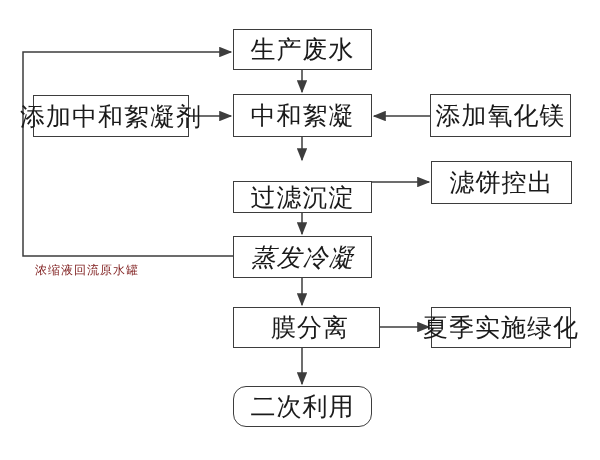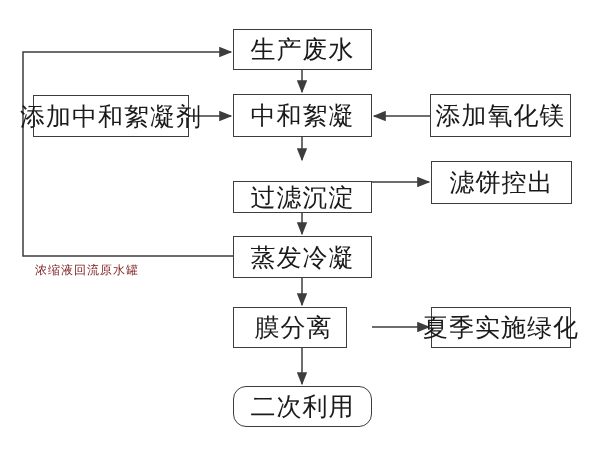--- a/index.html
+++ b/index.html
@@ -32,22 +32,22 @@
     justify-content: center;
     font-size: 25px;
     letter-spacing: 1px;
     color: #1a1a1a;
     white-space: nowrap;
   }
   
   .n-production   { left: 233px; top: 29px;  width: 139px; height: 41px; }
   .n-neutralize   { left: 233px; top: 94px;  width: 139px; height: 43px; }
   .n-filter       { left: 233px; top: 162px; width: 139px; height: 32px; margin-top: 19px; }
-  .n-evaporate    { left: 233px; top: 236px; width: 139px; height: 42px; }
-  .n-membrane     { left: 233px; top: 307px; width: 114px; height: 41px; padding-left: 7px; }
+  .n-evaporate    { left: 233px; top: 236px; width: 139px; height: 42px; font-style: italic; }
+  .n-membrane     { left: 233px; top: 307px; width: 147px; height: 41px; padding-left: 7px; }
   .n-reuse        { left: 233px; top: 386px; width: 139px; height: 41px; border-radius: 13px; }
   
   .n-flocculant   { left: 33px;  top: 95px;  width: 156px; height: 42px; }
   .n-magnesium    { left: 430px; top: 94px;  width: 141px; height: 43px; }
   .n-filtercake   { left: 431px; top: 161px; width: 141px; height: 43px; }
   .n-greening     { left: 431px; top: 307px; width: 140px; height: 41px; text-align: right; }
   .annotation {
     position: absolute;
     left: 35px;
     top: 262px;

